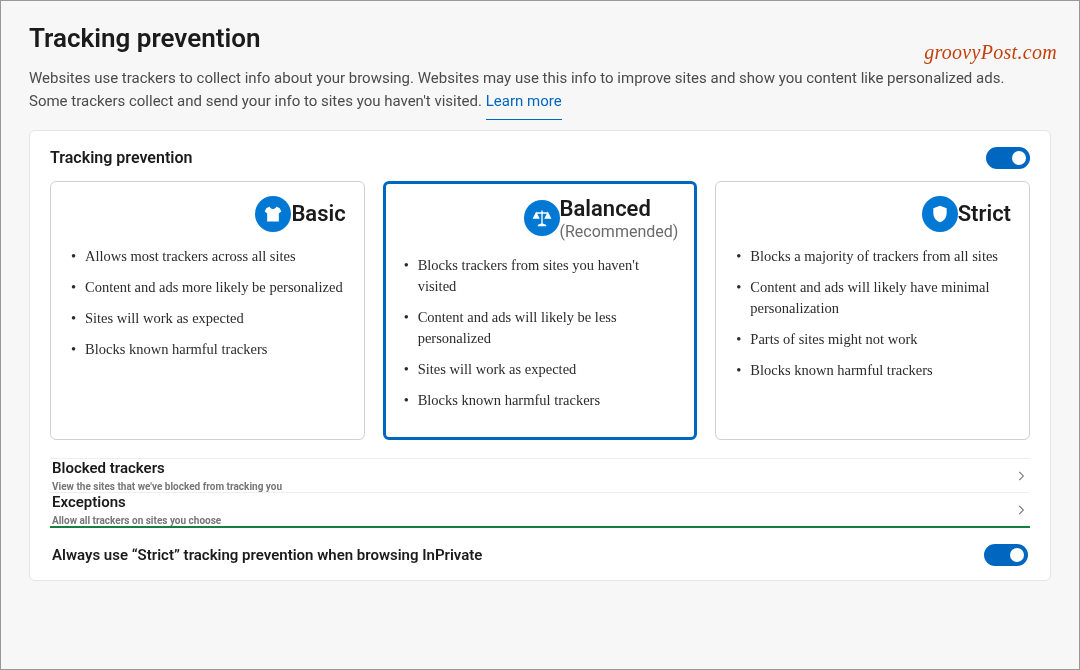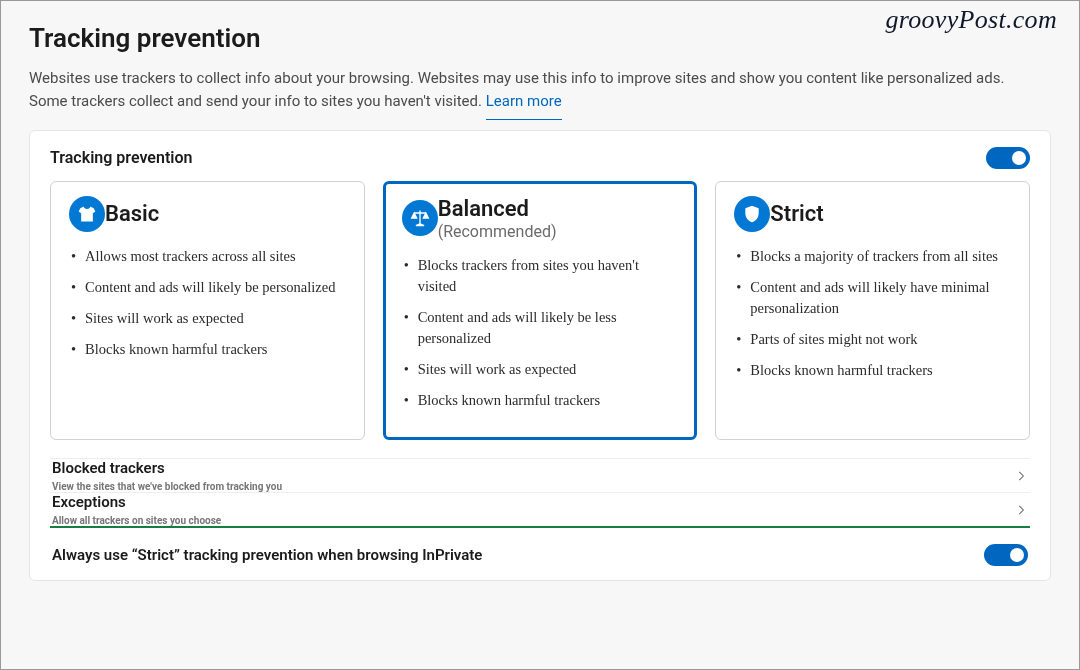--- a/index.html
+++ b/index.html
@@ -13,26 +13,26 @@
   }
   .frame {
     border: 1px solid #999;
     width: 1080px;
     height: 670px;
     position: relative;
     padding: 22px 28px 0 28px;
   }
   .watermark {
     position: absolute;
-    top: 4px;
+    top: 40px;
     right: 22px;
     font-family: Georgia, 'Times New Roman', serif;
     font-style: italic;
-    font-size: 26px;
-    color: #0f172a;
+    font-size: 20px;
+    color: #c2410c;
     letter-spacing: 0.3px;
   }
   .page-title {
     font-size: 26px;
     font-weight: 600;
     margin-bottom: 14px;
   }
   .page-desc {
     font-size: 15px;
     color: #4b4b4b;
@@ -95,20 +95,21 @@
     cursor: pointer;
   }
   .card.selected {
     border: 3px solid #0067c0;
     padding: 12px 16px 16px 16px;
   }
   .card-header {
     display: flex;
     align-items: center;
     margin-bottom: 4px;
+    justify-content: flex-end;
   }
   .card-icon {
     width: 36px;
     height: 36px;
     border-radius: 50%;
     background: #0078d4;
     display: flex;
     align-items: center;
     justify-content: center;
     flex-shrink: 0;
@@ -181,21 +182,21 @@
             <svg viewBox="0 0 24 24" width="20" height="20">
                 <path d="M8 3 L4 5 L2 9 L5 11 L5 21 L19 21 L19 11 L22 9 L20 5 L16 3 C16 5 14 6 12 6 C10 6 8 5 8 3 Z"></path>
               </svg>
           </div>
           <div class="card-title-block">
             <span class="card-title">Basic</span>
           </div>
         </div>
         <ul>
           <li>Allows most trackers across all sites</li>
-          <li>Content and ads will likely be personalized</li>
+          <li>Content and ads more likely be personalized</li>
           <li>Sites will work as expected</li>
           <li>Blocks known harmful trackers</li>
         </ul>
       </div>
 
       <div class="card selected">
         <div class="card-header">
           <div class="card-icon">
             <svg viewBox="0 0 24 24" width="20" height="20">
                 <path d="M12 3 L12 19 M7 21 L17 21 M12 19 L7 21 M12 19 L17 21 M5 6 L19 6 M5 6 L2 12 L8 12 Z M19 6 L16 12 L22 12 Z" stroke="#fff" stroke-width="1.6" fill="#fff"></path>

